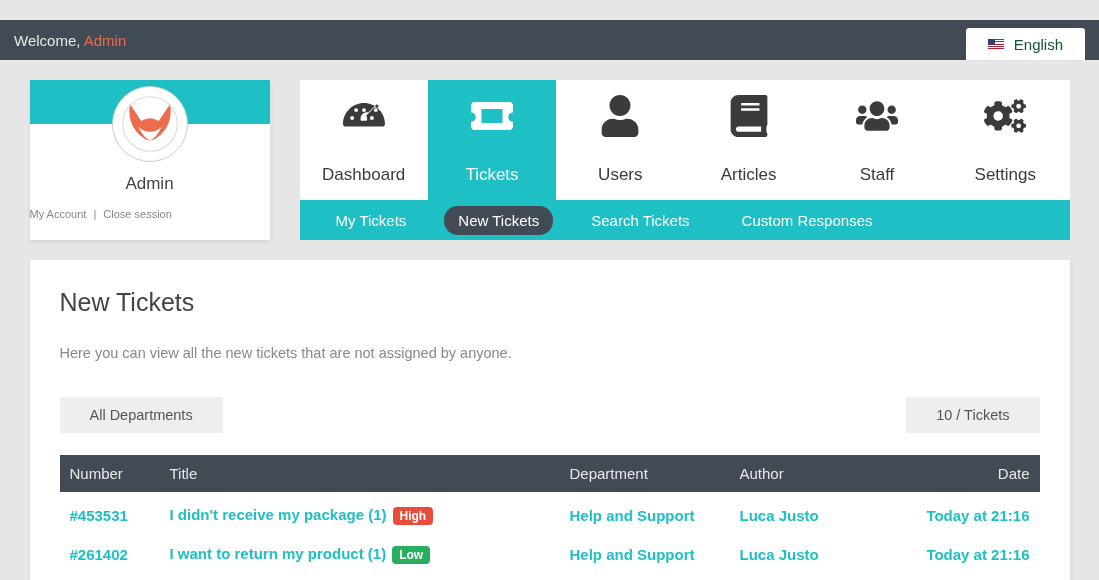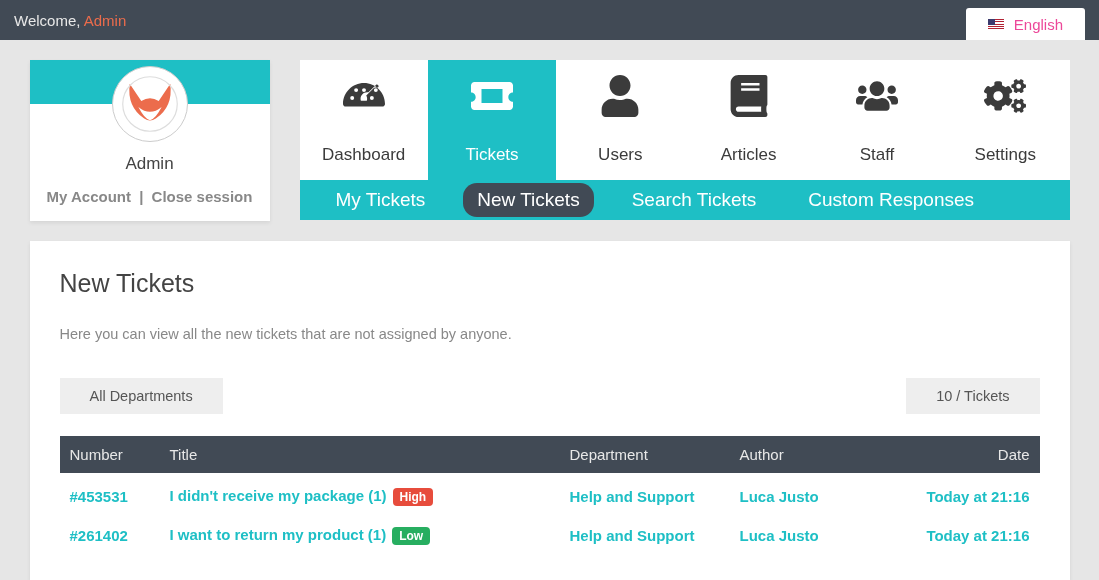--- a/index.html
+++ b/index.html
@@ -14,32 +14,33 @@
 
   
   .topbar {
     background: #414a55;
     height: 40px;
     display: flex;
     align-items: center;
     justify-content: space-between;
     padding: 0 14px;
     font-size: 15px;
+    margin-top: 20px;
   }
   .welcome { color: #e8e8e8; }
   .welcome .username { color: #ec6c4c; }
   .lang-btn {
     background: #fff;
     height: 32px;
     padding: 0 22px;
     display: flex;
     align-items: center;
     gap: 10px;
     font-size: 15px;
-    color: #ec4899;
+    color: #14532d;
     margin-top: 8px;
     border-top-left-radius: 3px;
     border-top-right-radius: 3px;
     cursor: pointer;
   }
   .flag {
     width: 16px; height: 11px;
     background: linear-gradient(#b22234 8%, #fff 8% 16%, #b22234 16% 24%, #fff 24% 32%, #b22234 32% 40%, #fff 40% 48%, #b22234 48% 56%, #fff 56% 64%, #b22234 64% 72%, #fff 72% 80%, #b22234 80% 88%, #fff 88% 96%, #b22234 96%);
     position: relative;
   }
@@ -71,21 +72,21 @@
   }
   .avatar {
     width: 76px; height:76px; border-radius:50%;
     background:#fff; border:1px solid #ccc;
     display:flex; align-items:center; justify-content:center;
   }
   .profile-name {
     text-align:center; margin-top:12px; font-size:17px; color:#444;
   }
   .profile-links {
-    text-align:center; font-size:15px; color:#888; margin: 14px 0 16px; font-weight: bold;
+    text-align:left; font-size:11px; color:#888; margin: 14px 0 16px;
   }
   .profile-links .sep { margin: 0 4px; }
   .profile-links a { color:#888; text-decoration:none; cursor:pointer; }
 
   
   .nav-box { flex:1; }
   .nav-tabs {
     display:flex;
     background:#fff;
   }
@@ -108,21 +109,21 @@
   .subtabs {
     background:#1ebfc5;
     height:40px;
     display:flex;
     align-items:center;
     padding: 0 22px;
     gap: 24px;
   }
   .subtab {
     color:#fff;
-    font-size:19px;
+    font-size:15px;
     padding: 6px 14px;
     border-radius: 14px;
     cursor:pointer;
     white-space: nowrap;
   }
   .subtab.active { background:#414a55; }
 
   
   .content-card {
     margin-top: 20px;

